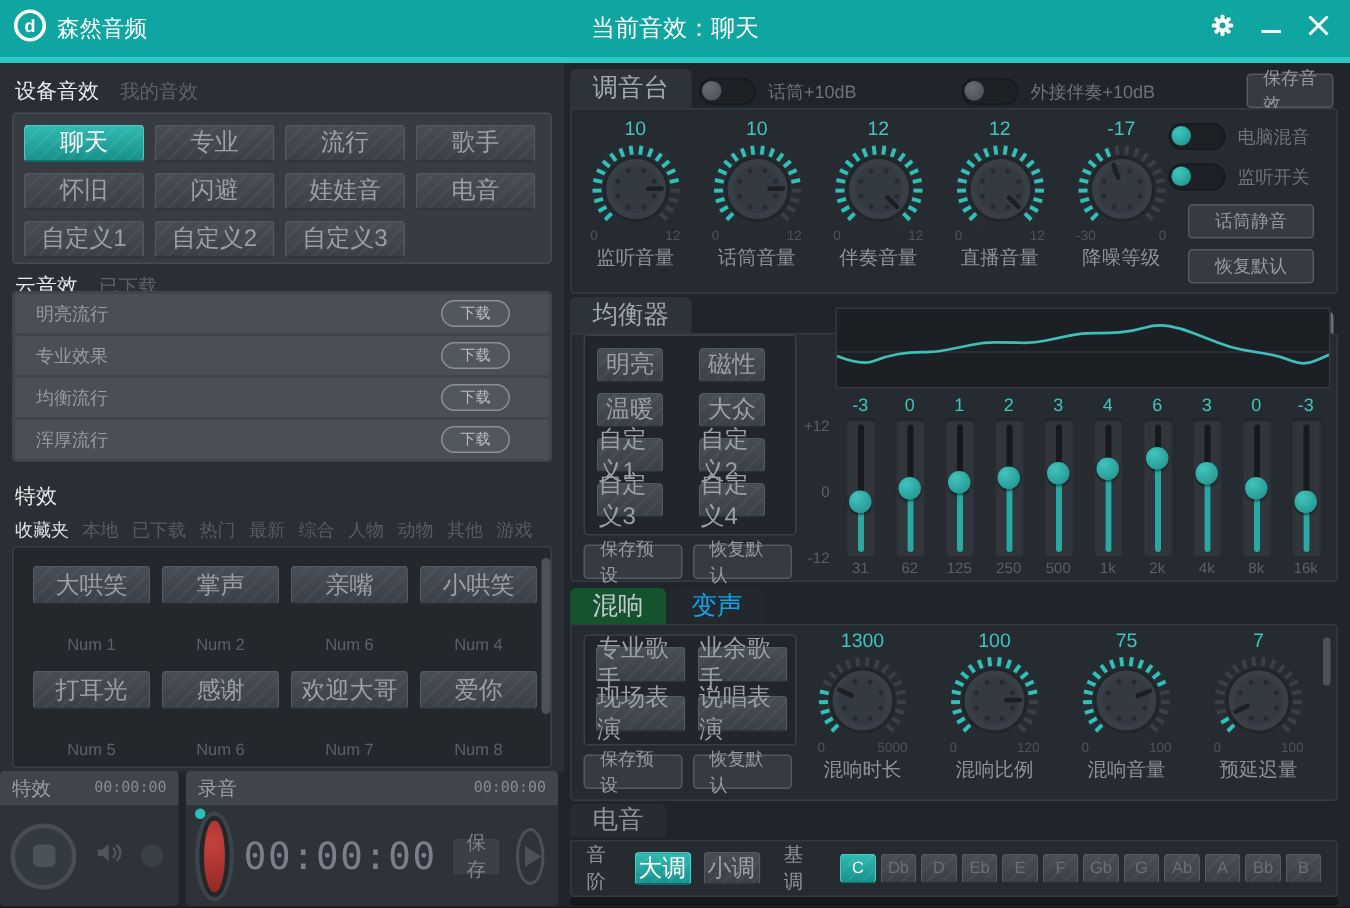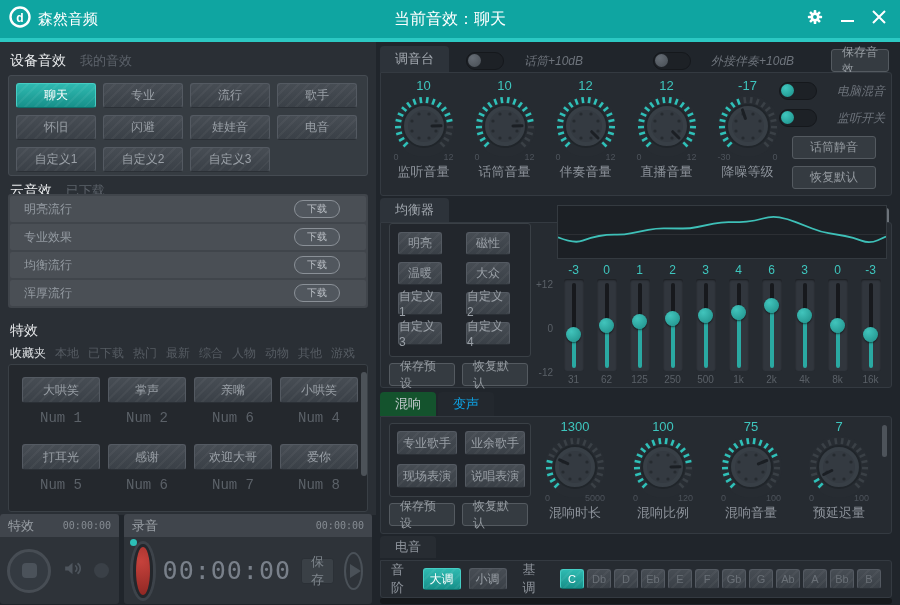--- a/index.html
+++ b/index.html
@@ -8,32 +8,32 @@
   
   .titlebar{position:absolute;left:0;top:0;right:0;height:38px;background:#0fa5a1;display:flex;align-items:center;}
   .accentline{position:absolute;left:0;top:38px;right:0;height:4px;background:#2cc9c3;}
   .tb-left{display:flex;align-items:center;gap:6px;padding-left:8px;}
   .tb-appname{color:#fff;font-size:15px;}
   .tb-title{position:absolute;left:0;right:0;text-align:center;color:#fff;font-size:16px;pointer-events:none;}
   .tb-right{margin-left:auto;display:flex;align-items:center;gap:18px;padding-right:14px;z-index:2;}
   .tb-min{width:13px;height:2px;background:#fff;margin-top:4px;}
   
   .leftbg{position:absolute;left:0;top:42px;width:376px;height:473px;background:#2a2f35;}
-  .btn{display:flex;align-items:center;justify-content:center;border-radius:3px;color:#9aa0a7;font-size:12px;
+  .btn{display:flex;align-items:center;justify-content:center;border-radius:3px;color:#9aa0a7;font-size:16px;
     border:1px solid #545a62;border-bottom-color:#2b3036;
     background-image:repeating-linear-gradient(135deg,rgba(255,255,255,.035) 0 2px,transparent 2px 7px),linear-gradient(#474d54,#3a4047);
     box-sizing:border-box;cursor:pointer;}
   .btn.active{color:#fff;border-color:#45cdc4;border-bottom-color:#0e6f6a;
     background-image:repeating-linear-gradient(135deg,rgba(255,255,255,.05) 0 2px,transparent 2px 7px),linear-gradient(#2fbab1,#17908a);}
-  .tab{position:absolute;height:24px;line-height:24px;padding:0 15px;background:#2d333a;border-radius:4px 4px 0 0;font-size:13px;color:#a3a9b0;box-sizing:border-box;}
+  .tab{position:absolute;height:24px;line-height:24px;padding:0 15px;background:#2d333a;border-radius:4px 4px 0 0;font-size:17px;color:#a3a9b0;box-sizing:border-box;}
   .tab.dim{background:#23282e;color:#0ea5e9;}
   .panelbody{position:absolute;background:#262b31;border:1px solid #343a41;border-radius:0 3px 3px 3px;box-sizing:border-box;}
   .sb{position:absolute;width:6px;border-radius:3px;background:#6d737a;}
   
-  .toggle-row{display:flex;align-items:center;gap:20px;font-style:italic;}
+  .toggle-row{display:flex;align-items:center;gap:8px;}
   .toggle{width:36px;height:16px;border-radius:9px;background:#1d2126;border:1px solid #15181c;position:relative;display:inline-block;}
   .toggle-knob{position:absolute;left:1px;top:1px;width:13px;height:13px;border-radius:50%;background:radial-gradient(circle at 35% 30%,#666d75,#474d54);}
   .toggle-row.on .toggle-knob{background:radial-gradient(circle at 35% 30%,#3fc7bf,#1b8d87);}
   .toggle-label{font-size:12px;color:#6d737b;}
   
   .knob-col{text-align:center;}
   .knob-value{font-size:13px;color:#3ec6be;height:15px;margin-bottom:1px;}
   .knob{width:64px;height:64px;margin:0 auto;}
   .knob-range{width:60px;margin:-6px auto 0;display:flex;justify-content:space-between;font-size:9px;color:#4d535b;}
   .knob-label{font-size:13px;color:#8d939b;margin-top:1px;}
@@ -45,21 +45,21 @@
   #device-panel .btn{width:80px;height:25px;}
   #cloud-list{position:absolute;left:8px;top:194px;width:360px;height:114px;background:#40454b;border-radius:3px;box-sizing:border-box;padding:2px;}
   .cloud-row{height:26px;margin-bottom:2px;background:#4a4f55;border-radius:2px;display:flex;align-items:center;padding:0 14px;}
   .cloud-name{font-size:12px;color:#949ba2;}
   .pill{margin-left:auto;margin-right:12px;border:1px solid #8a9097;border-radius:9px;background:#51575e;color:#b9bec4;font-size:10px;padding:1px 12px;cursor:pointer;}
   #effects-tabs{position:absolute;left:10px;top:345px;width:362px;display:flex;gap:9px;font-size:12px;color:#565c63;}
   #effects-tabs .on{color:#dfe2e5;}
   #effects-box{position:absolute;left:8px;top:364px;width:360px;height:148px;background:#24282d;border:1px solid #3a4046;border-radius:3px;
     box-sizing:border-box;padding:12px 10px 0 13px;display:grid;grid-template-columns:repeat(4,78px);column-gap:8px;}
   .fx-cell .btn{width:78px;height:26px;}
-  .fx-num{text-align:center;font-size:14px;color:#5b6168;margin:7px 0 11px;font-family:Liberation Mono, monospace;}
+  .fx-num{text-align:center;font-size:11px;color:#5b6168;margin:21px 0 11px;font-family:Liberation Sans, sans-serif;}
   
   .player{position:absolute;top:514px;height:90px;}
   .p-head{height:23px;background:#40454c;border-radius:3px 3px 0 0;display:flex;align-items:center;padding:0 8px;}
   .p-title{font-size:13px;color:#9aa0a6;}
   .p-time{margin-left:auto;font-size:10px;color:#858b92;font-family:"DejaVu Sans Mono",monospace;}
   .p-body{height:67px;background:#2e3339;border-radius:0 0 3px 3px;display:flex;align-items:center;}
   .stop-btn{width:44px;height:44px;border-radius:50%;border:3px solid #474d54;background:#343a41;display:flex;align-items:center;justify-content:center;box-sizing:border-box;}
   .stop-sq{width:15px;height:15px;border-radius:4px;background:#4b525a;}
   .gray-dot{width:15px;height:15px;border-radius:50%;background:#3a4047;}
   .rec-btn{width:54px;height:54px;border-radius:50%;background:radial-gradient(circle at 35% 30%,#c6423c,#8f2723);

